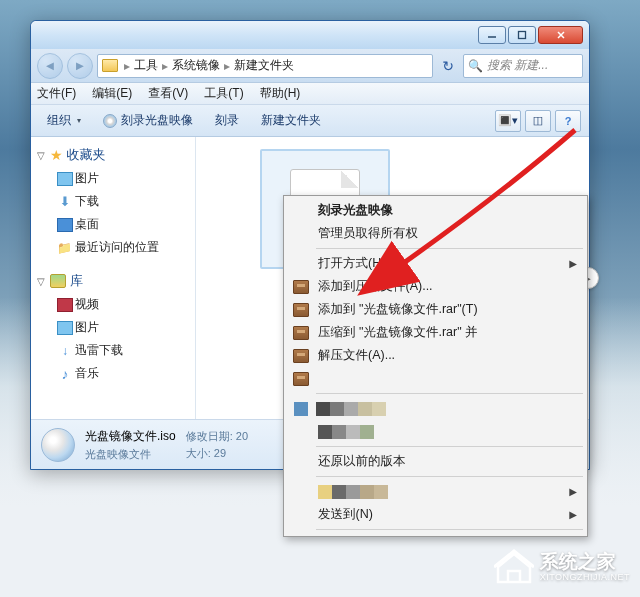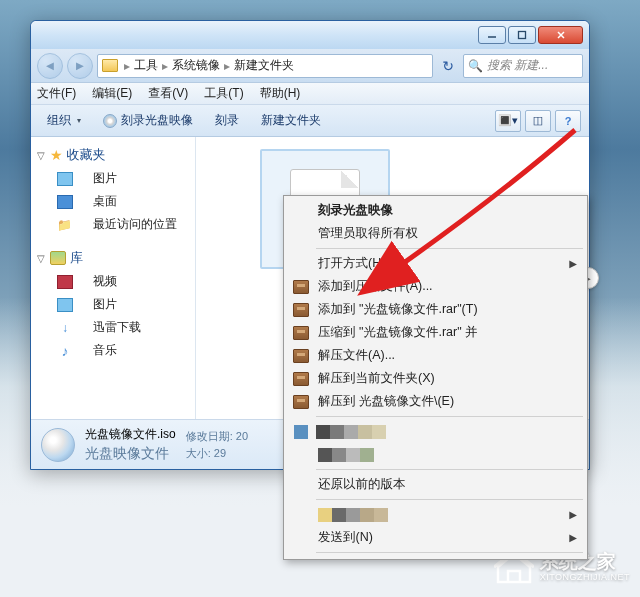--- a/index.html
+++ b/index.html
@@ -30,21 +30,21 @@
 .tb-right { margin-left:auto; display:flex; gap:4px; align-items:center; }
 .viewbtn { width:26px; height:22px; border:1px solid #9db9d6; border-radius:2px; background:linear-gradient(180deg,#f8fbfe,#e1ecf7); display:flex; align-items:center; justify-content:center; font-size:11px; }
 
 .content { display:flex; height:calc(100% - 28px - 34px - 22px - 32px - 50px); }
 .sidebar { width:165px; border-right:1px solid #dce6f0; padding:6px 4px; overflow:hidden; font-size:12px; }
 .tree-group { margin-bottom:10px; }
 .tree-head { display:flex; align-items:center; gap:4px; padding:3px 2px; color:#1a4a8a; font-size:13px; }
 .tree-head .exp { width:9px; height:9px; color:#666; font-size:10px; line-height:9px; }
 .star-icn { color:#f6b83c; font-size:14px; }
 .lib-icn { width:16px; height:14px; background: linear-gradient(180deg,#a1d88a,#f0d060); border:1px solid #b6a030; border-radius:2px; }
-.tree-item { display:flex; align-items:center; gap:20px; padding:3px 2px 3px 22px; color:#222; }
+.tree-item { display:flex; align-items:center; gap:2px; padding:3px 2px 3px 22px; color:#222; }
 .ti-icn { width:16px; height:14px; display:flex; align-items:center; justify-content:center; font-size:12px; }
 .ti-icn.img { background:#7fc5ef; border:1px solid #3a8fc5; }
 .ti-icn.dl::before { content:"⬇"; color:#5a9ad0; font-size:13px; }
 .ti-icn.desk { background:#4a90d8; border:1px solid #2a6ab0; }
 .ti-icn.recent { color:#5a8aba; }
 .ti-icn.recent::before { content:"📁"; font-size:12px; filter:grayscale(.2); }
 .ti-icn.video { background:#c03848; border:1px solid #902030; }
 .ti-icn.doc { background:#e8e8d0; border:1px solid #b8b890; }
 .ti-icn.thunder { color:#4a90d8; }
 .ti-icn.thunder::before { content:"↓"; font-weight:bold; }
@@ -53,21 +53,21 @@
 
 .pane { flex:1; background:#fff; position:relative; padding:10px; }
 .file-thumb { position:absolute; left:64px; top:12px; width:130px; height:120px; border:2px solid #b5d5f0; background:#eaf3fb; border-radius:2px; display:flex; flex-direction:column; align-items:center; justify-content:center; }
 .page-shape { width:70px; height:80px; background:#fff; border:1px solid #c5c5c5; border-radius:3px; position:relative; }
 .page-shape::before { content:""; position:absolute; top:0; right:0; width:18px; height:18px; background:linear-gradient(225deg, transparent 50%, #e5e5e5 50%); }
 .page-nav { position:absolute; right:-10px; top:130px; width:22px; height:22px; border-radius:50%; background:#fff; border:1px solid #c5c5c5; box-shadow:0 1px 3px rgba(0,0,0,.2); display:flex; align-items:center; justify-content:center; font-size:11px; color:#666; }
 
 .detailbar { height:50px; background: linear-gradient(180deg,#ebf3fb,#dbe9f7); border-top:1px solid #cad9ea; display:flex; align-items:center; padding:4px 10px; gap:10px; font-size:12px; }
 .dbicon { width:34px; height:34px; border-radius:50%; background: radial-gradient(circle at 35% 35%, #fff 10%, #e6e6e6 35%, #bcd8f0 60%, #8db5da 85%); border:1px solid #9ab9d8; }
 .dbtext { display:flex; flex-direction:column; gap:2px; }
-.dbtext .sub { color:#5a7a9a; font-size:14px; }
+.dbtext .sub { color:#5a7a9a; font-size:11px; }
 .dbmeta { display:flex; flex-direction:column; gap:2px; color:#5a7a9a; font-size:11px; }
 
 .ctxmenu { position:absolute; left:283px; top:195px; width:305px; background:#f3f3f3; border:1px solid #9a9a9a; box-shadow:2px 3px 8px rgba(0,0,0,.3); font-size:12.5px; padding:3px 2px; z-index:50; }
 .ctx-item { display:flex; align-items:center; gap:8px; height:23px; padding:0 20px 0 32px; position:relative; color:#222; white-space:nowrap; }
 .ctx-item.bold { font-weight:700; }
 .ctx-item .sub-arrow { position:absolute; right:8px; font-size:10px; color:#444; }
 .ctx-item .cicn { position:absolute; left:6px; width:18px; height:16px; display:flex; align-items:center; justify-content:center; }
 .rar-icn { width:16px; height:14px; background: linear-gradient(180deg,#b07a4a 0%,#8a5a32 100%); border:1px solid #6a4020; border-radius:1px; position:relative; }
 .rar-icn::before { content:""; position:absolute; left:3px; right:3px; top:3px; height:3px; background:#d4a878; }
 .ctx-sep { height:1px; background:#d0d0d0; margin:3px 2px 3px 30px; }
@@ -161,20 +161,24 @@
         <div class="tree-head">
             <span class="exp">▽</span>
             <span class="star-icn">★</span>
             <span>收藏夹</span>
           </div>
         <div class="tree-item">
             <span class="ti-icn img"></span>
             <span>图片</span>
           </div>
         <div class="tree-item">
+            <span class="ti-icn dl"></span>
+            <span>下载</span>
+          </div>
+        <div class="tree-item">
             <span class="ti-icn desk"></span>
             <span>桌面</span>
           </div>
         <div class="tree-item">
             <span class="ti-icn recent"></span>
             <span>最近访问的位置</span>
           </div>
       </div>
       <div class="tree-group">
         <div class="tree-head">
@@ -250,27 +254,20 @@
   <div class="ctx-item">
       <span class="cicn">
         <span class="rar-icn"></span>
       </span>
       <span>解压文件(A)...</span>
     </div>
   <div class="ctx-item">
       <span class="cicn">
         <span class="rar-icn"></span>
       </span>
-      <span>解压到当前文件夹(X)</span>
-    </div>
-  <div class="ctx-item">
-      <span class="cicn">
-        <span class="rar-icn"></span>
-      </span>
-      <span>解压到 光盘镜像文件\(E)</span>
     </div>
   <div class="ctx-sep"></div>
   <div class="ctx-item">
       <span class="cicn">
         <span style="width:14px;height:14px;background:#5a90c0;display:block"></span>
       </span>
       <span class="iconstrip">
         <span style="background:#4a4a4a"></span>
         <span style="background:#7a7a7a"></span>
         <span style="background:#aaa"></span>

